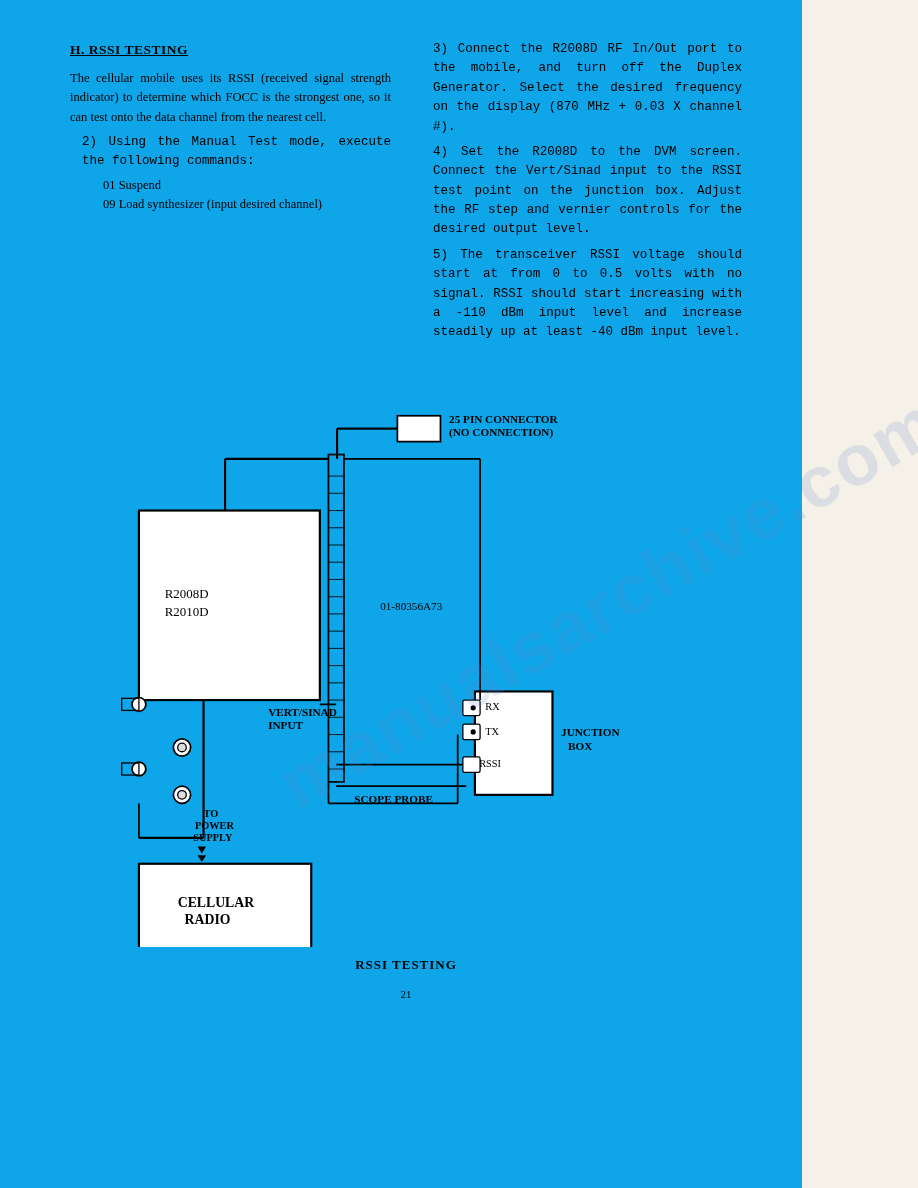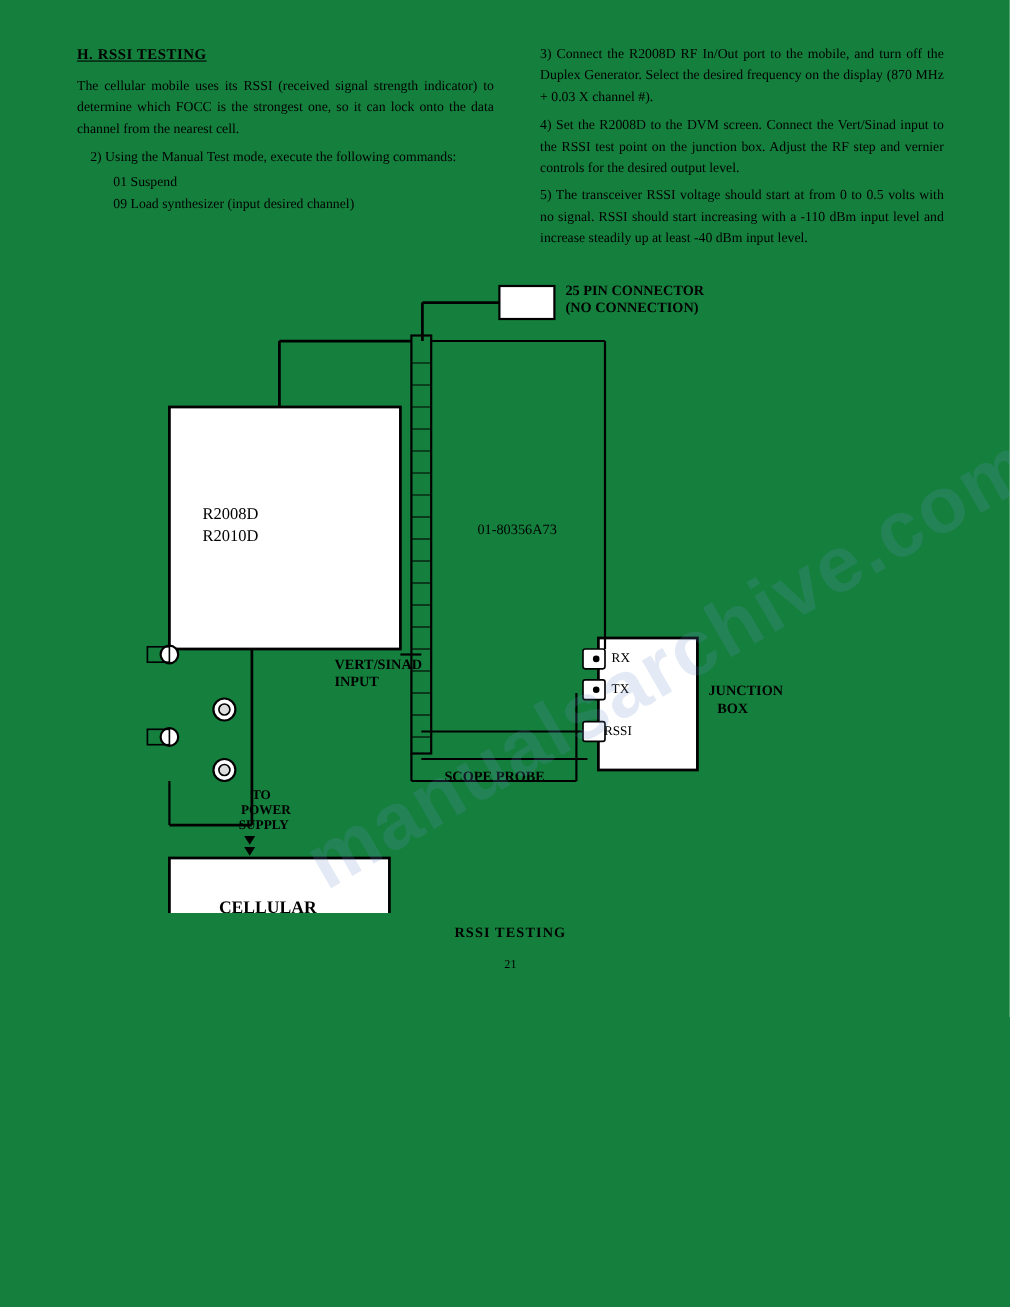--- a/index.html
+++ b/index.html
@@ -5,23 +5,23 @@
     * { margin: 0; padding: 0; box-sizing: border-box; }
     body {
       background: #f5f0e8;
       font-family: 'Times New Roman', Times, serif;
       width: 918px;
       min-height: 1188px;
       position: relative;
       overflow: hidden;
     }
     .page {
-      width: 918px;
+      width: 802px;
       min-height: 1188px;
-      background: #15803d;
+      background: #0ea5e9;
       position: relative;
       padding: 40px 60px 40px 70px;
     }
     
     .watermark {
       position: absolute;
       top: 50%;
       left: 50%;
       transform: translate(-30%, -40%) rotate(-30deg);
       font-size: 72px;
@@ -71,20 +71,21 @@
       letter-spacing: 0.5px;
     }
     .text-block {
       margin-bottom: 6px;
       text-align: justify;
     }
     .list-item {
       margin-left: 12px;
       margin-bottom: 4px;
       text-align: justify;
+      font-family: Liberation Mono, monospace;
     }
     .sub-item {
       margin-left: 33px;
       text-align: justify;
     }
 
     
     .diagram-container {
       position: relative;
       width: 100%;
@@ -121,21 +122,21 @@
 <div class="hole hole-2"></div>
 <div class="hole hole-3"></div>
 
 <div class="watermark">manualsarchive.com</div>
 
 <div class="page">
 
   <div class="top-section">
     <div class="left-col">
       <h2>H.  RSSI TESTING</h2>
-      <p class="text-block">The cellular mobile uses its RSSI (received signal strength indicator) to determine which FOCC is the strongest one, so it can lock onto the data channel from the nearest cell.</p>
+      <p class="text-block">The cellular mobile uses its RSSI (received signal strength indicator) to determine which FOCC is the strongest one, so it can test onto the data channel from the nearest cell.</p>
       <p class="list-item">
         <span>2) </span><span>Using the Manual Test mode, execute the following commands:</span>
       </p>
       <p class="sub-item">01 Suspend</p>
       <p class="sub-item">09 Load synthesizer (input desired channel)</p>
     </div>
     <div class="right-col">
       <p class="list-item">
         <span>3) </span><span>Connect the R2008D RF In/Out port to the mobile, and turn off the Duplex Generator. Select the desired frequency on the display (870 MHz + 0.03 X channel #).</span>
       </p>

